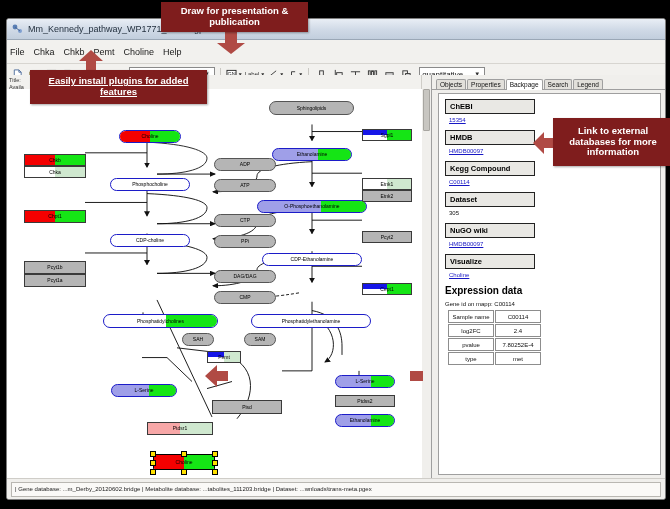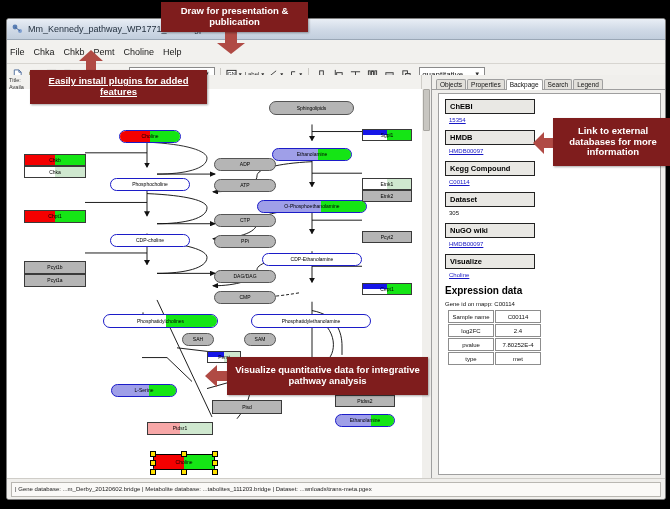--- a/index.html
+++ b/index.html
@@ -551,23 +551,20 @@
     <path d="M13 0 L25 11 H18 V21 H8 V11 H1 Z" fill="#b04a44"></path>
   </svg>
 
   <div class="callout" style="left:553px;top:118px;width:112px;height:48px;font-size:9.5px;padding:0 4px;">
     <span>Link  to external databases  for more information</span>
   </div>
   <svg class="co-arrow" style="left:533px;top:131px;width:22px;height:24px;" viewBox="0 0 22 24">
     <path d="M0 12 L11 1 V7 H21 V17 H11 V23 Z" fill="#b04a44"></path>
   </svg>
 
-  <div class="callout" style="left:227px;top:357px;width:185px;height:38px;font-size:9.5px;padding:0 8px;">
-    <span>Visualize quantitative data  for integrative pathway analysis</span>
-  </div>
   <svg class="co-arrow" style="left:205px;top:364px;width:24px;height:24px;" viewBox="0 0 24 24">
     <path d="M0 12 L12 1 V7 H23 V17 H12 V23 Z" fill="#b04a44"></path>
   </svg>
   <svg class="co-arrow" style="left:410px;top:368px;width:14px;height:16px;" viewBox="0 0 14 16">
     <rect x="0" y="3" width="13" height="10" fill="#b04a44"></rect>
   </svg>
 
 
 </div>
 

